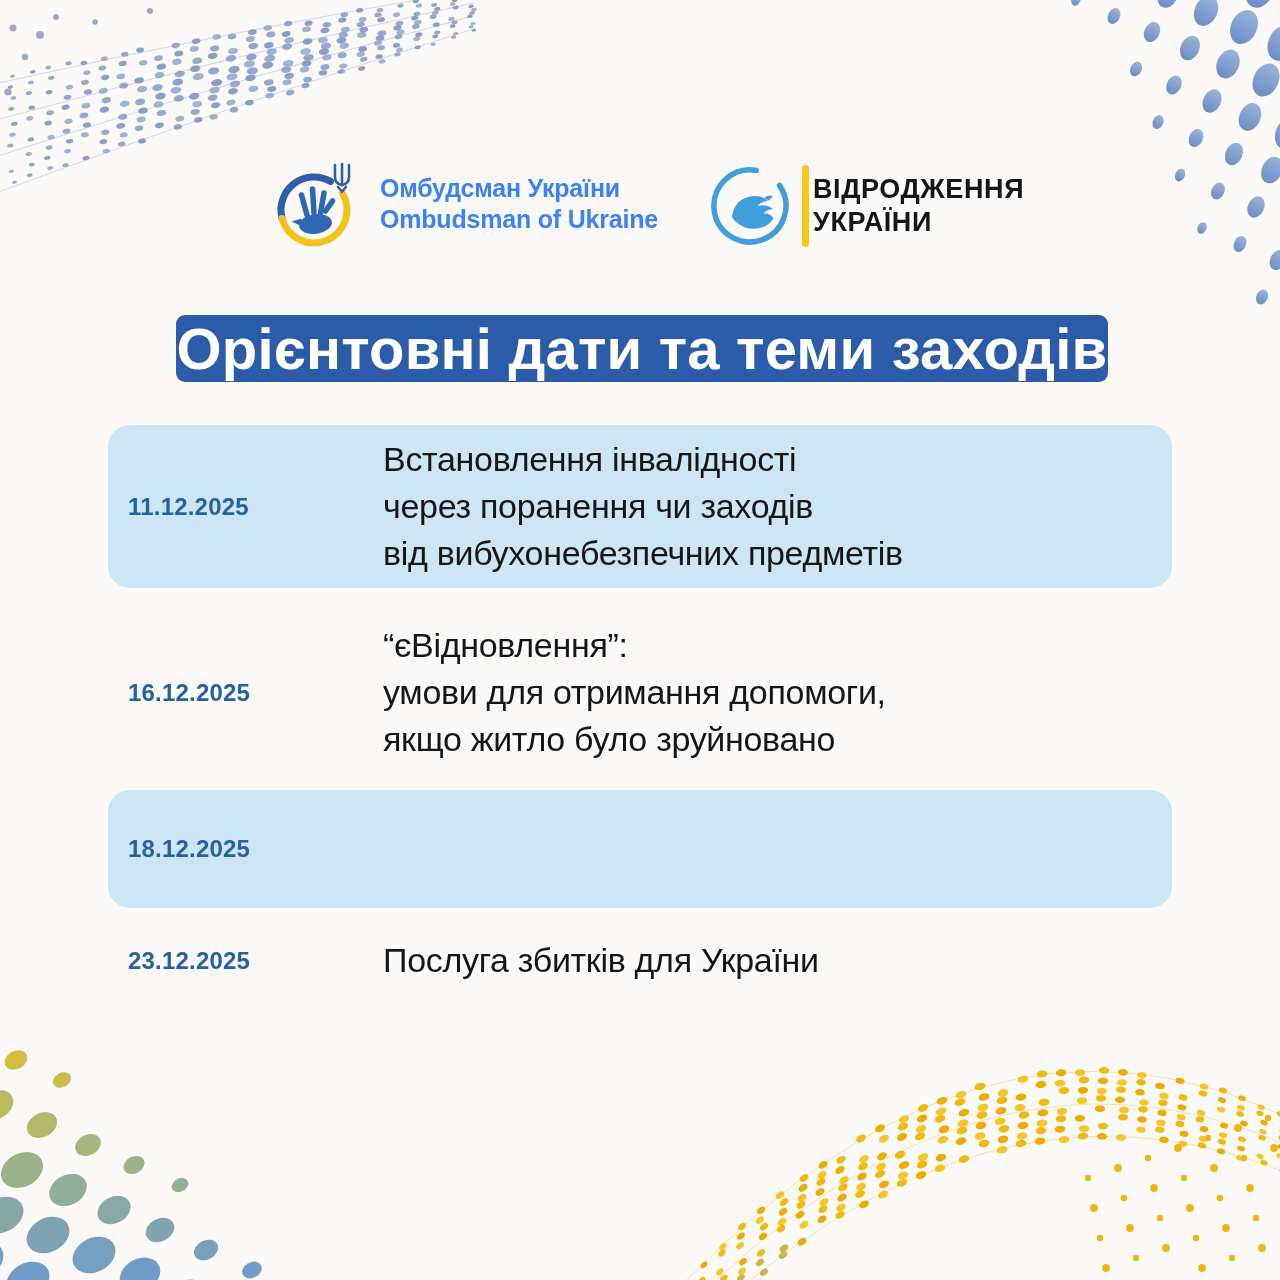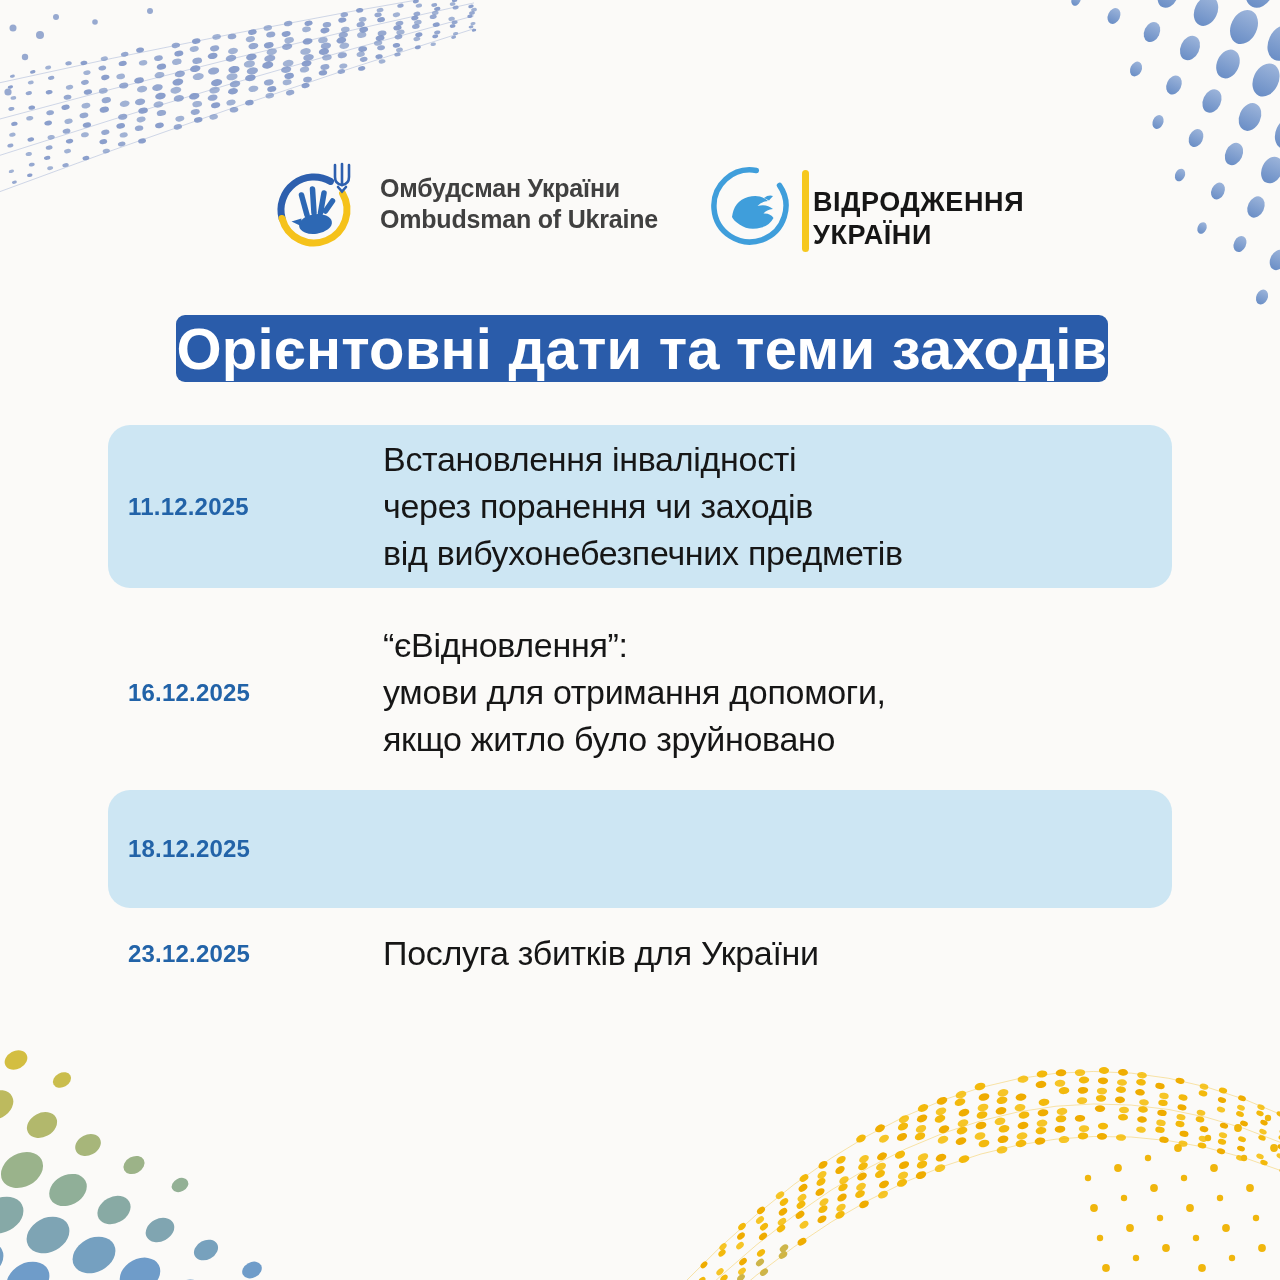--- a/index.html
+++ b/index.html
@@ -7,39 +7,39 @@
   .canvas{position:relative;width:1280px;height:1280px;background:var(--page_bg,#fbfaf8);overflow:hidden;}
   .deco{position:absolute;pointer-events:none;z-index:0;}
   #deco-tl{left:0;top:0;}
   #deco-tr{right:0;top:0;}
   #deco-bl{left:0;bottom:0;}
   #deco-br{left:680px;top:1060px;}
   .content{position:absolute;inset:0;z-index:2;}
 
   
   .logo-left{position:absolute;left:274px;top:158px;display:flex;align-items:center;gap:14px;}
-  .logo-right{position:absolute;left:702px;top:160px;display:flex;align-items:flex-end;gap:4px;}
-  .logo-left .text{font-size:25px;font-weight:bold;line-height:31px;color:#404040;letter-spacing:-0.2px;}
+  .logo-right{position:absolute;left:702px;top:160px;display:flex;align-items:center;gap:4px;}
+  .logo-left .text{font-size:25px;font-weight:bold;line-height:31px;color:#3b82f6;letter-spacing:-0.2px;}
   .logo-right .text{font-size:27px;font-weight:bold;line-height:33px;color:#161616;letter-spacing:0.6px;}
   .ybar{width:7px;height:82px;border-radius:4px;background:var(--bar_yellow,#f6c81e);}
 
   
   .banner{position:absolute;left:176px;top:315px;width:932px;height:67px;background:var(--banner_blue,#2a5caa);
     border-radius:9px;display:flex;align-items:center;justify-content:center;}
   .banner span{color:#fff;font-size:58px;font-weight:bold;letter-spacing:0.2px;}
 
   
   .rows{position:absolute;left:108px;top:425px;width:1064px;}
   .row{display:flex;align-items:center;}
   .row .date{width:275px;padding-left:20px;box-sizing:border-box;font-size:24px;font-weight:bold;color:var(--date_blue,#2263a8);letter-spacing:0.2px;}
   .row .topic{flex:1;padding-right:32px;font-size:34px;color:var(--text,#161616);line-height:47px;letter-spacing:-0.3px;}
   .row.hl{background:var(--row_bg,#cde6f3);border-radius:22px;}
   .r1{height:163px;margin-bottom:22px;}
   .r2{height:165px;margin-bottom:15px;}
-  .r3{height:118px;margin-bottom:9px;justify-content:space-between;}
+  .r3{height:118px;margin-bottom:16px;justify-content:space-between;}
   .r4{height:73px;margin-bottom:17px;}
   .r5{height:70px;}
 </style>
 </head>
 <body>
 
 <div class="canvas">
 
   <svg id="deco-tl" class="deco" width="500" height="230" viewBox="0 0 500 230">
       <ellipse cx="12.384615384615387" cy="76.1923076923077" rx="2.5114707852979654" ry="1.5571118868847384" transform="rotate(-11 12.384615384615387 76.1923076923077)" fill="#7e95c6" opacity="0.81"></ellipse>

